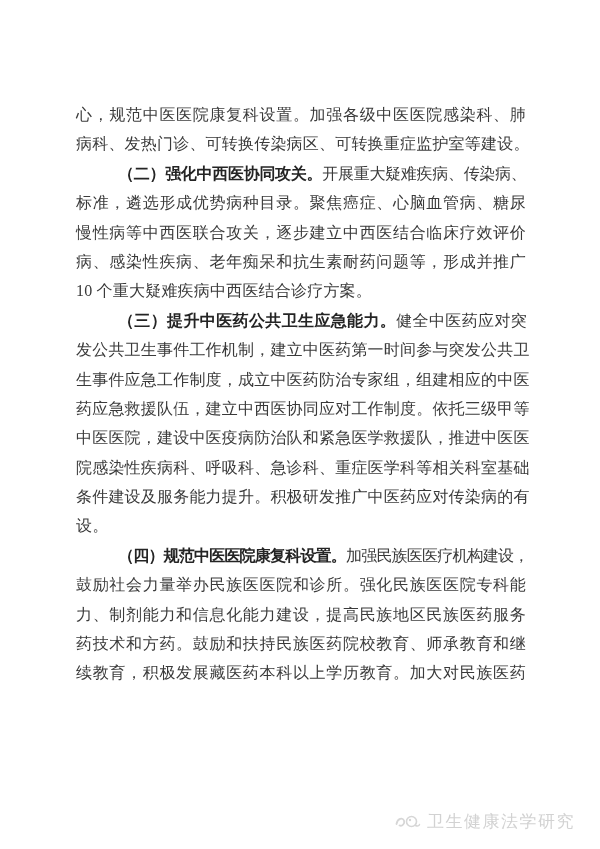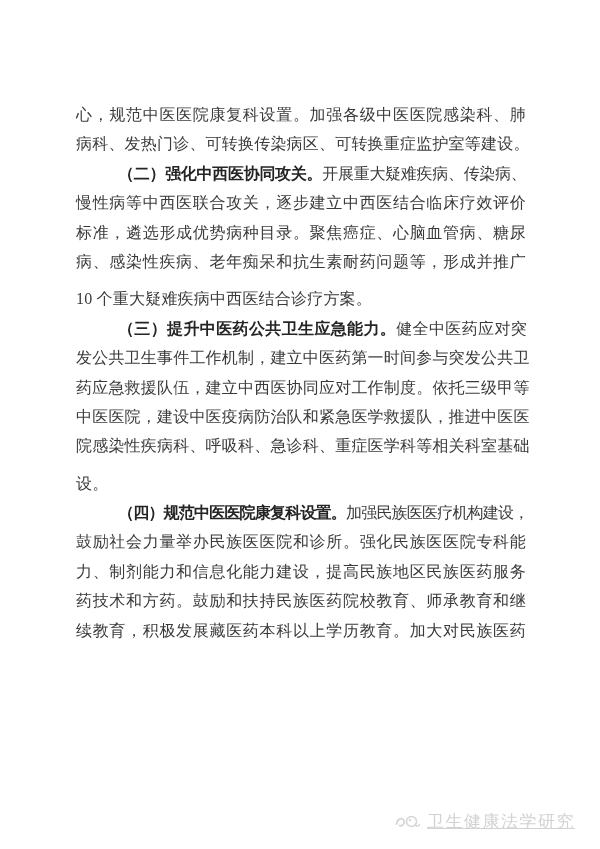--- a/index.html
+++ b/index.html
@@ -31,68 +31,68 @@
     text-align-last: justify;
     letter-spacing: 0.2px;
     white-space: nowrap;
   }
   .line.indent {
     text-indent: 42px;
     letter-spacing: -0.8px;
   }
   .line.short {
     text-align-last: left;
-    margin-top: 8px;
   }
   .bold {
     font-weight: 700;
     color: #242424;
     margin-top: 48px;
   }
   .watermark {
     position: absolute;
     top: 810px;
     right: 25px;
     display: flex;
     align-items: center;
     gap: 6px;
     color: #d2d2d2;
     font-size: 17px;
     letter-spacing: 1.5px;
     user-select: none;
-    text-decoration: underline;
   }
   .watermark svg { display: block; }
 </style>
 </head>
 <body>
 
 <div class="page">
 
   <div class="doc">
 
     <div class="para">
       <div class="line"><span>心，规范中医医院康复科设置。加强各级中医医院感染科、肺</span></div>
       <div class="line"><span>病科、发热门诊、可转换传染病区、可转换重症监护室等建设。</span></div>
     </div>
 
     <div class="para">
       <div class="line indent"><span class="bold">（二）强化中西医协同攻关。</span><span>开展重大疑难疾病、传染病、</span></div>
+      <div class="line"><span>标准，遴选形成优势病种目录。聚焦癌症、心脑血管病、糖尿</span></div>
       <div class="line"><span>慢性病等中西医联合攻关，逐步建立中西医结合临床疗效评价</span></div>
-      <div class="line"><span>标准，遴选形成优势病种目录。聚焦癌症、心脑血管病、糖尿</span></div>
       <div class="line"><span>病、感染性疾病、老年痴呆和抗生素耐药问题等，形成并推广</span></div>
       <div class="line short"><span>10 个重大疑难疾病中西医结合诊疗方案。</span></div>
     </div>
 
     <div class="para">
       <div class="line indent"><span class="bold">（三）提升中医药公共卫生应急能力。</span><span>健全中医药应对突</span></div>
       <div class="line"><span>发公共卫生事件工作机制，建立中医药第一时间参与突发公共卫</span></div>
+      <div class="line"><span>生事件应急工作制度，成立中医药防治专家组，组建相应的中医</span></div>
       <div class="line"><span>药应急救援队伍，建立中西医协同应对工作制度。依托三级甲等</span></div>
       <div class="line"><span>中医医院，建设中医疫病防治队和紧急医学救援队，推进中医医</span></div>
       <div class="line"><span>院感染性疾病科、呼吸科、急诊科、重症医学科等相关科室基础</span></div>
+      <div class="line"><span>条件建设及服务能力提升。积极研发推广中医药应对传染病的有</span></div>
       <div class="line short"><span>设。</span></div>
     </div>
 
     <div class="para">
       <div class="line indent"><span class="bold">（四）规范中医医院康复科设置。</span><span>加强民族医医疗机构建设，</span></div>
       <div class="line"><span>鼓励社会力量举办民族医医院和诊所。强化民族医医院专科能</span></div>
       <div class="line"><span>力、制剂能力和信息化能力建设，提高民族地区民族医药服务</span></div>
       <div class="line"><span>药技术和方药。鼓励和扶持民族医药院校教育、师承教育和继</span></div>
       <div class="line"><span>续教育，积极发展藏医药本科以上学历教育。加大对民族医药</span></div>
     </div>

